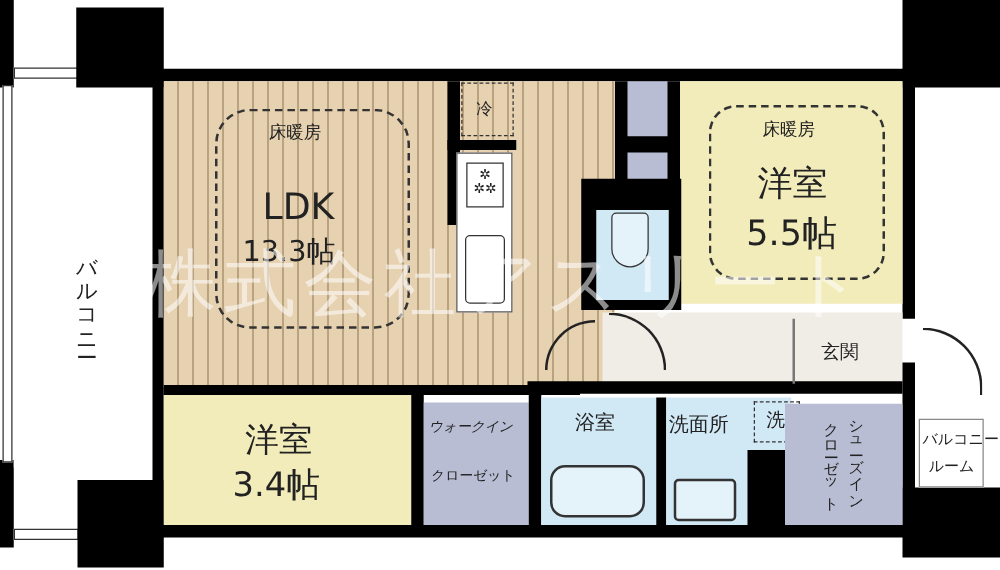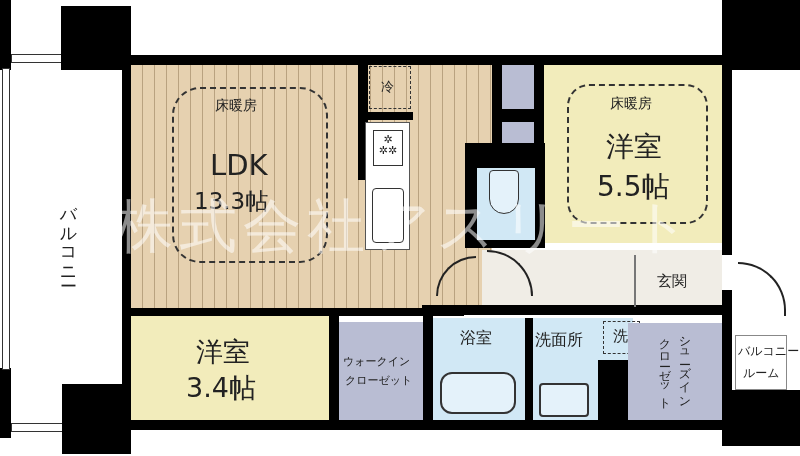--- a/index.html
+++ b/index.html
@@ -80,21 +80,21 @@
 <div class="label" style="left:743px;top:365px;font-size:12px;">ルーム</div>
 <div class="door-arc" style="left:738px;top:262px;width:48px;height:54px;border-radius:0 48px 0 0;border-left:none;border-bottom:none;"></div>
 
 <div class="abs wall" style="left:131px;top:308px;width:333px;height:8px;"></div>
 <div class="abs cream" style="left:131px;top:316px;width:198px;height:104px;"></div>
 <div class="label" style="left:196px;top:334px;font-size:27px;">洋室</div>
 <div class="label" style="left:186px;top:370px;font-size:27px;">3.4帖</div>
 
 <div class="abs wall" style="left:329px;top:316px;width:10px;height:104px;"></div>
 <div class="abs grey" style="left:339px;top:322px;width:84px;height:98px;"></div>
-<div class="label" style="left:343px;top:354px;font-size:11px;">ウォークイン</div>
+<div class="label" style="left:343px;top:334px;font-size:11px;font-style:italic;">ウォークイン</div>
 <div class="label" style="left:345px;top:373px;font-size:11px;">クローゼット</div>
 
 <div class="abs wall" style="left:423px;top:310px;width:10px;height:110px;"></div>
 <div class="abs blue" style="left:433px;top:318px;width:92px;height:102px;"></div>
 <div class="label" style="left:460px;top:328px;font-size:16px;">浴室</div>
 <div class="abs" style="left:440px;top:372px;width:76px;height:42px;border:2px solid #333;border-radius:12px;background:#e4f2fa;"></div>
 
 <div class="abs wall" style="left:525px;top:318px;width:8px;height:102px;"></div>
 <div class="abs blue" style="left:533px;top:318px;width:100px;height:102px;"></div>
 <div class="label" style="left:535px;top:330px;font-size:16px;">洗面所</div>

